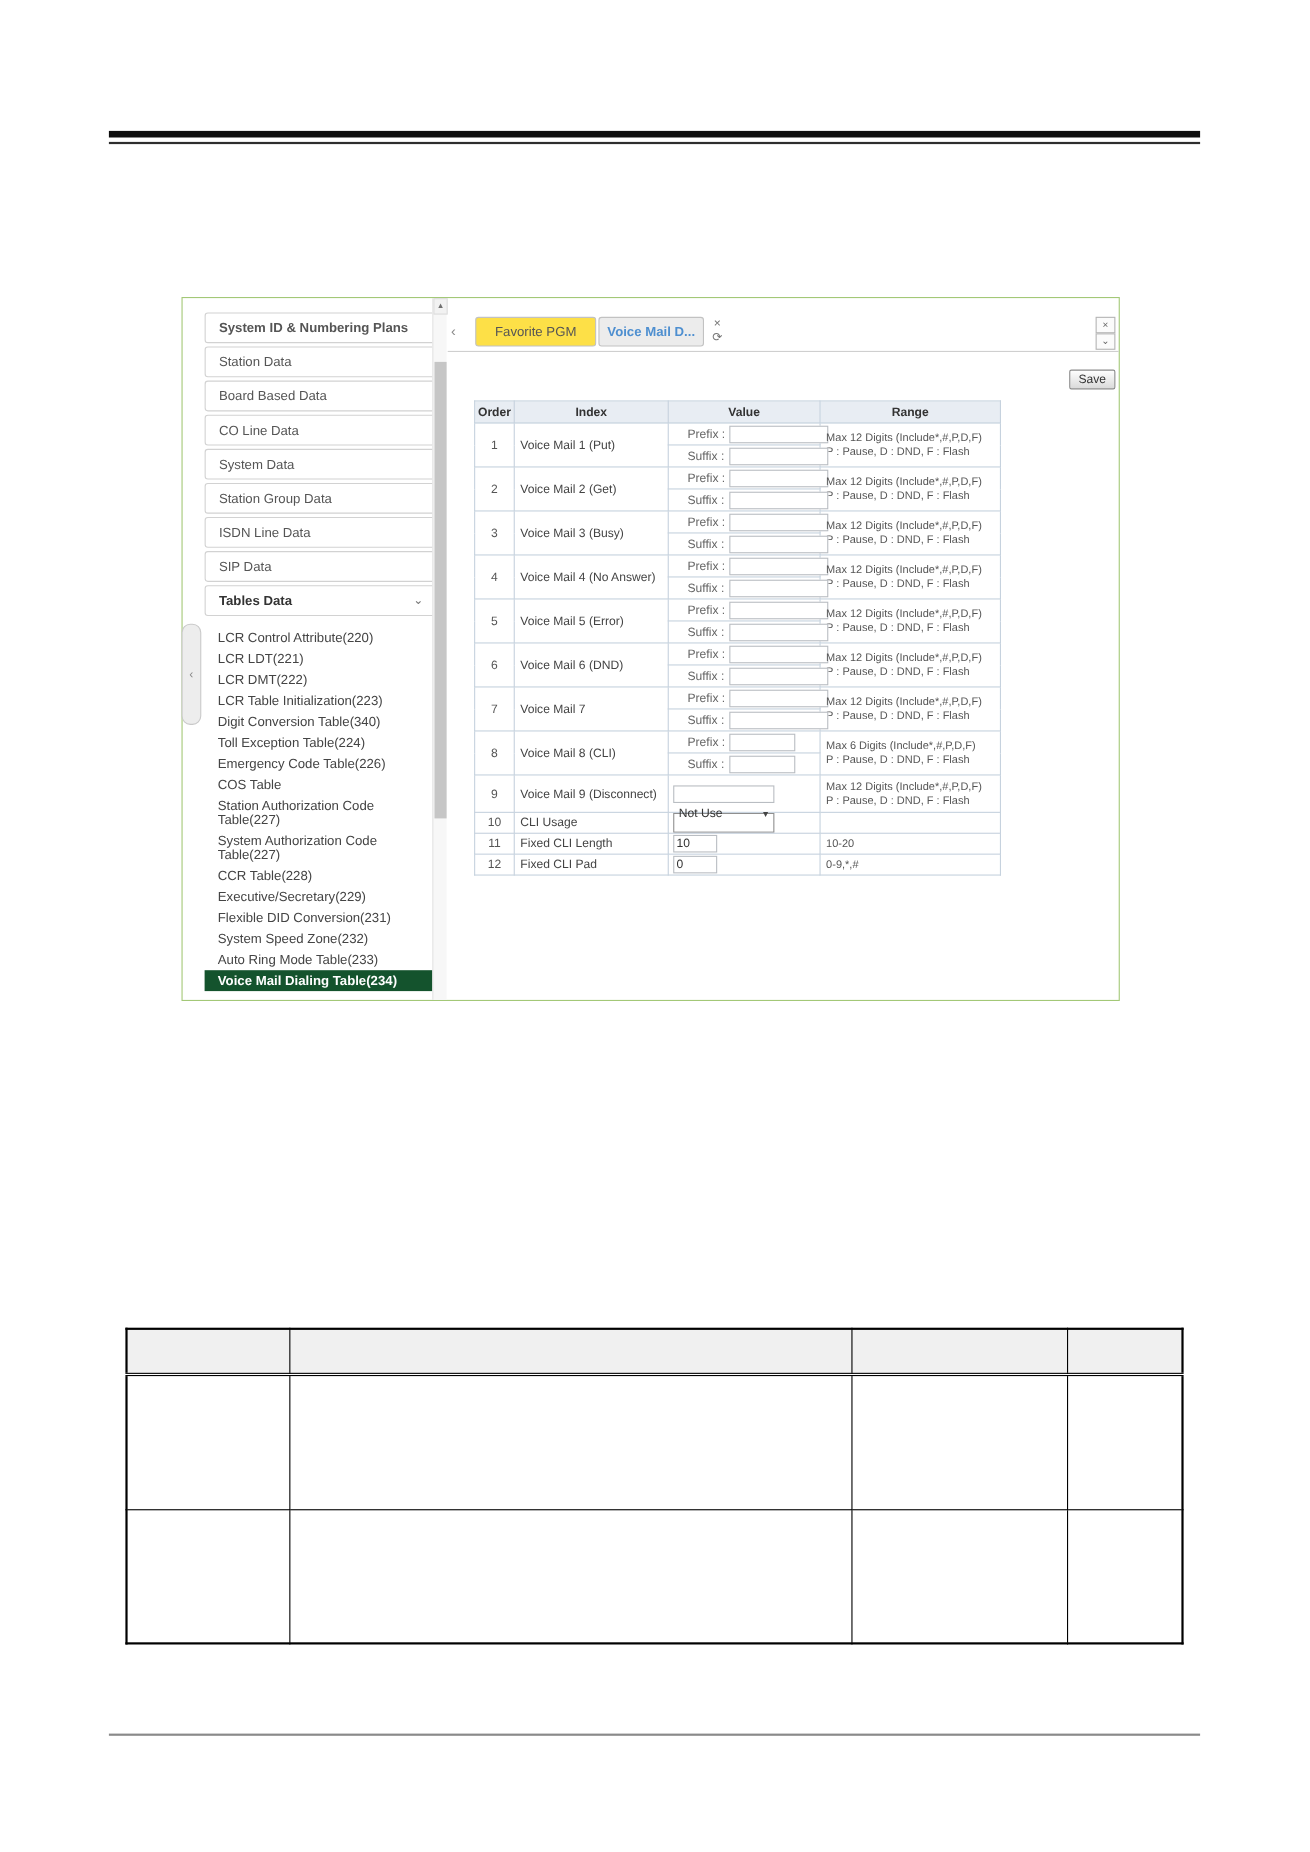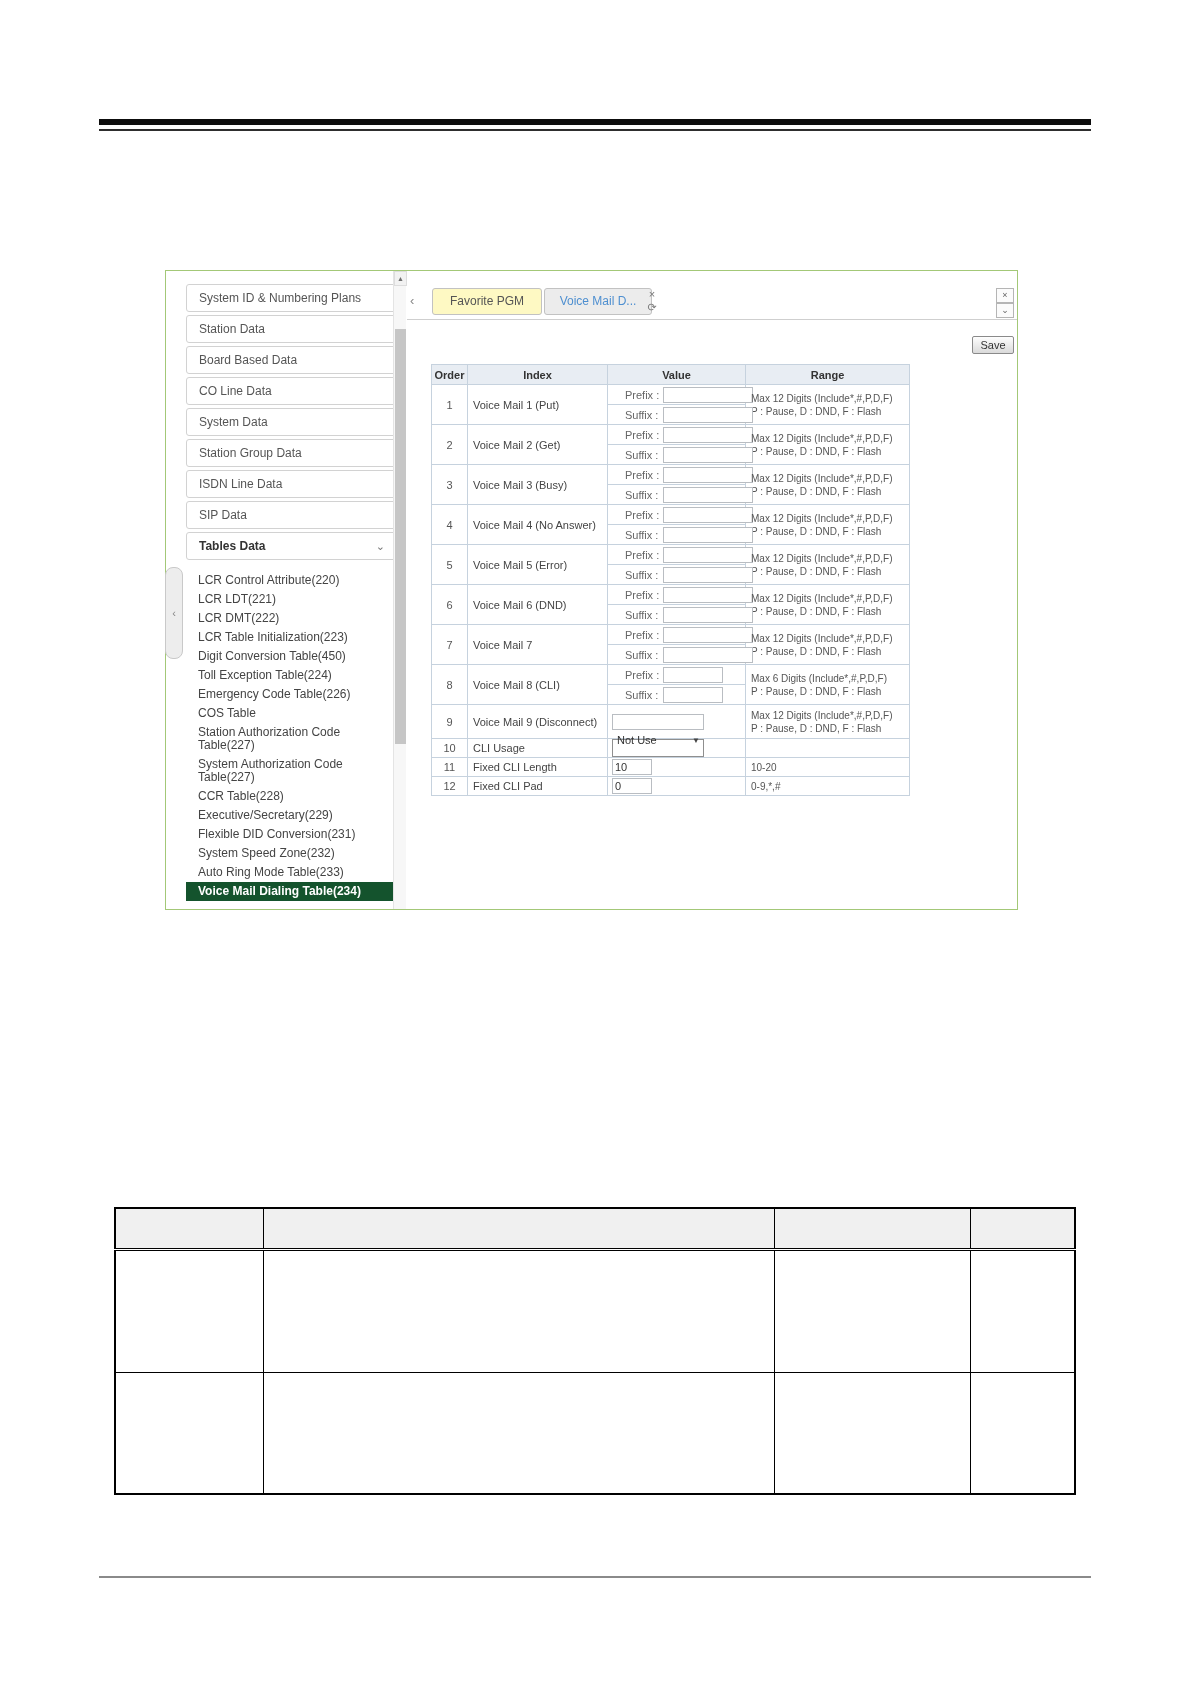--- a/index.html
+++ b/index.html
@@ -15,21 +15,21 @@
   
   .panel { position:absolute; left:165px; top:270px; width:853px; height:640px;
            border:1px solid #a3c877; background:#fff; }
 
   
   .sidebar { position:absolute; left:20px; top:0; width:210px; height:100%; }
   .menu-btn { display:block; width:210px; height:28px; margin-top:3px; background:#fff;
               border:1px solid #d2d2d2; border-radius:3px; text-align:left;
               font:12px "Liberation Sans", sans-serif; color:#555; padding-left:12px; line-height:26px;
               cursor:pointer; }
-  .menu-btn:first-child { margin-top:13px; }
+  .menu-btn:first-child { margin-top:13px;font-weight:bold; }
   .tables-hdr { position:relative; display:block; width:210px; height:28px; margin-top:3px; background:#fff;
               border:1px solid #d2d2d2; border-radius:3px; font:bold 12px "Liberation Sans", sans-serif;
               color:#333; padding-left:12px; line-height:26px; text-align:left; cursor:pointer; }
   .tables-hdr .chev { position:absolute; right:10px; top:0; font-weight:normal; color:#777; font-size:11px; }
   .links { margin-top:11px; }
   .link-item { display:block; width:210px; padding:3px 4px 3px 12px; font:12px "Liberation Sans", sans-serif;
                color:#444; line-height:13px; cursor:pointer; }
   .link-item.selected { background:#14532d; color:#fff; font-weight:bold; }
 
   
@@ -42,22 +42,22 @@
   
   .collapse { position:absolute; left:-1px; top:296px; width:18px; height:92px; background:#ededed;
               border:1px solid #c9c9c9; border-radius:8px; color:#888; font-size:11px;
               display:flex; align-items:center; justify-content:center; cursor:pointer; }
 
   
   .back-arrow { position:absolute; left:244px; top:22px; color:#8a8a8a; font-size:13px; cursor:pointer; }
   .tab { position:absolute; top:17px; height:27px; border:1px solid #c2c2c2; border-radius:3px;
          font:12px "Liberation Sans", sans-serif; line-height:25px; text-align:center;
          white-space:nowrap; overflow:hidden; cursor:pointer; }
-  .tab.t1 { left:266px; width:110px; background:#fef9c3; color:#555; }
-  .tab.t2 { left:378px; width:108px; background:#ececec; color:#4e8fd0; font-weight:normal; }
+  .tab.t1 { left:266px; width:110px; background:#fde047; color:#555; }
+  .tab.t2 { left:378px; width:96px; background:#ececec; color:#4e8fd0; font-weight:bold; }
   .tabctrl { position:absolute; left:478px; top:17px; width:16px; }
   .tabctrl span { display:block; height:13px; line-height:13px; text-align:center; color:#777;
                   font-size:11px; cursor:pointer; }
   .tabs-underline { position:absolute; left:241px; right:0; top:48px; height:1px; background:#cfcfcf; }
 
   
   .winbtn { position:absolute; left:830px; width:18px; height:15px; background:#fbfbfb;
             border:1px solid #b5b5b5; color:#666; font-size:9px; text-align:center; line-height:13px; cursor:pointer; }
   .winbtn.close { top:17px; }
   .winbtn.down  { top:32px; }
@@ -120,21 +120,21 @@
         </div>
       <div class="tables-hdr">
         <span>Tables Data</span>
         <span class="chev">⌄</span>
       </div>
       <div class="links" id="table-links">
           <div class="link-item">LCR Control Attribute(220)</div>
           <div class="link-item">LCR LDT(221)</div>
           <div class="link-item">LCR DMT(222)</div>
           <div class="link-item">LCR Table Initialization(223)</div>
-          <div class="link-item">Digit Conversion Table(450)</div>
+          <div class="link-item">Digit Conversion Table(340)</div>
           <div class="link-item">Toll Exception Table(224)</div>
           <div class="link-item">Emergency Code Table(226)</div>
           <div class="link-item">COS Table</div>
           <div class="link-item">Station Authorization Code Table(227)</div>
           <div class="link-item">System Authorization Code Table(227)</div>
           <div class="link-item">CCR Table(228)</div>
           <div class="link-item">Executive/Secretary(229)</div>
           <div class="link-item">Flexible DID Conversion(231)</div>
           <div class="link-item">System Speed Zone(232)</div>
           <div class="link-item">Auto Ring Mode Table(233)</div>

